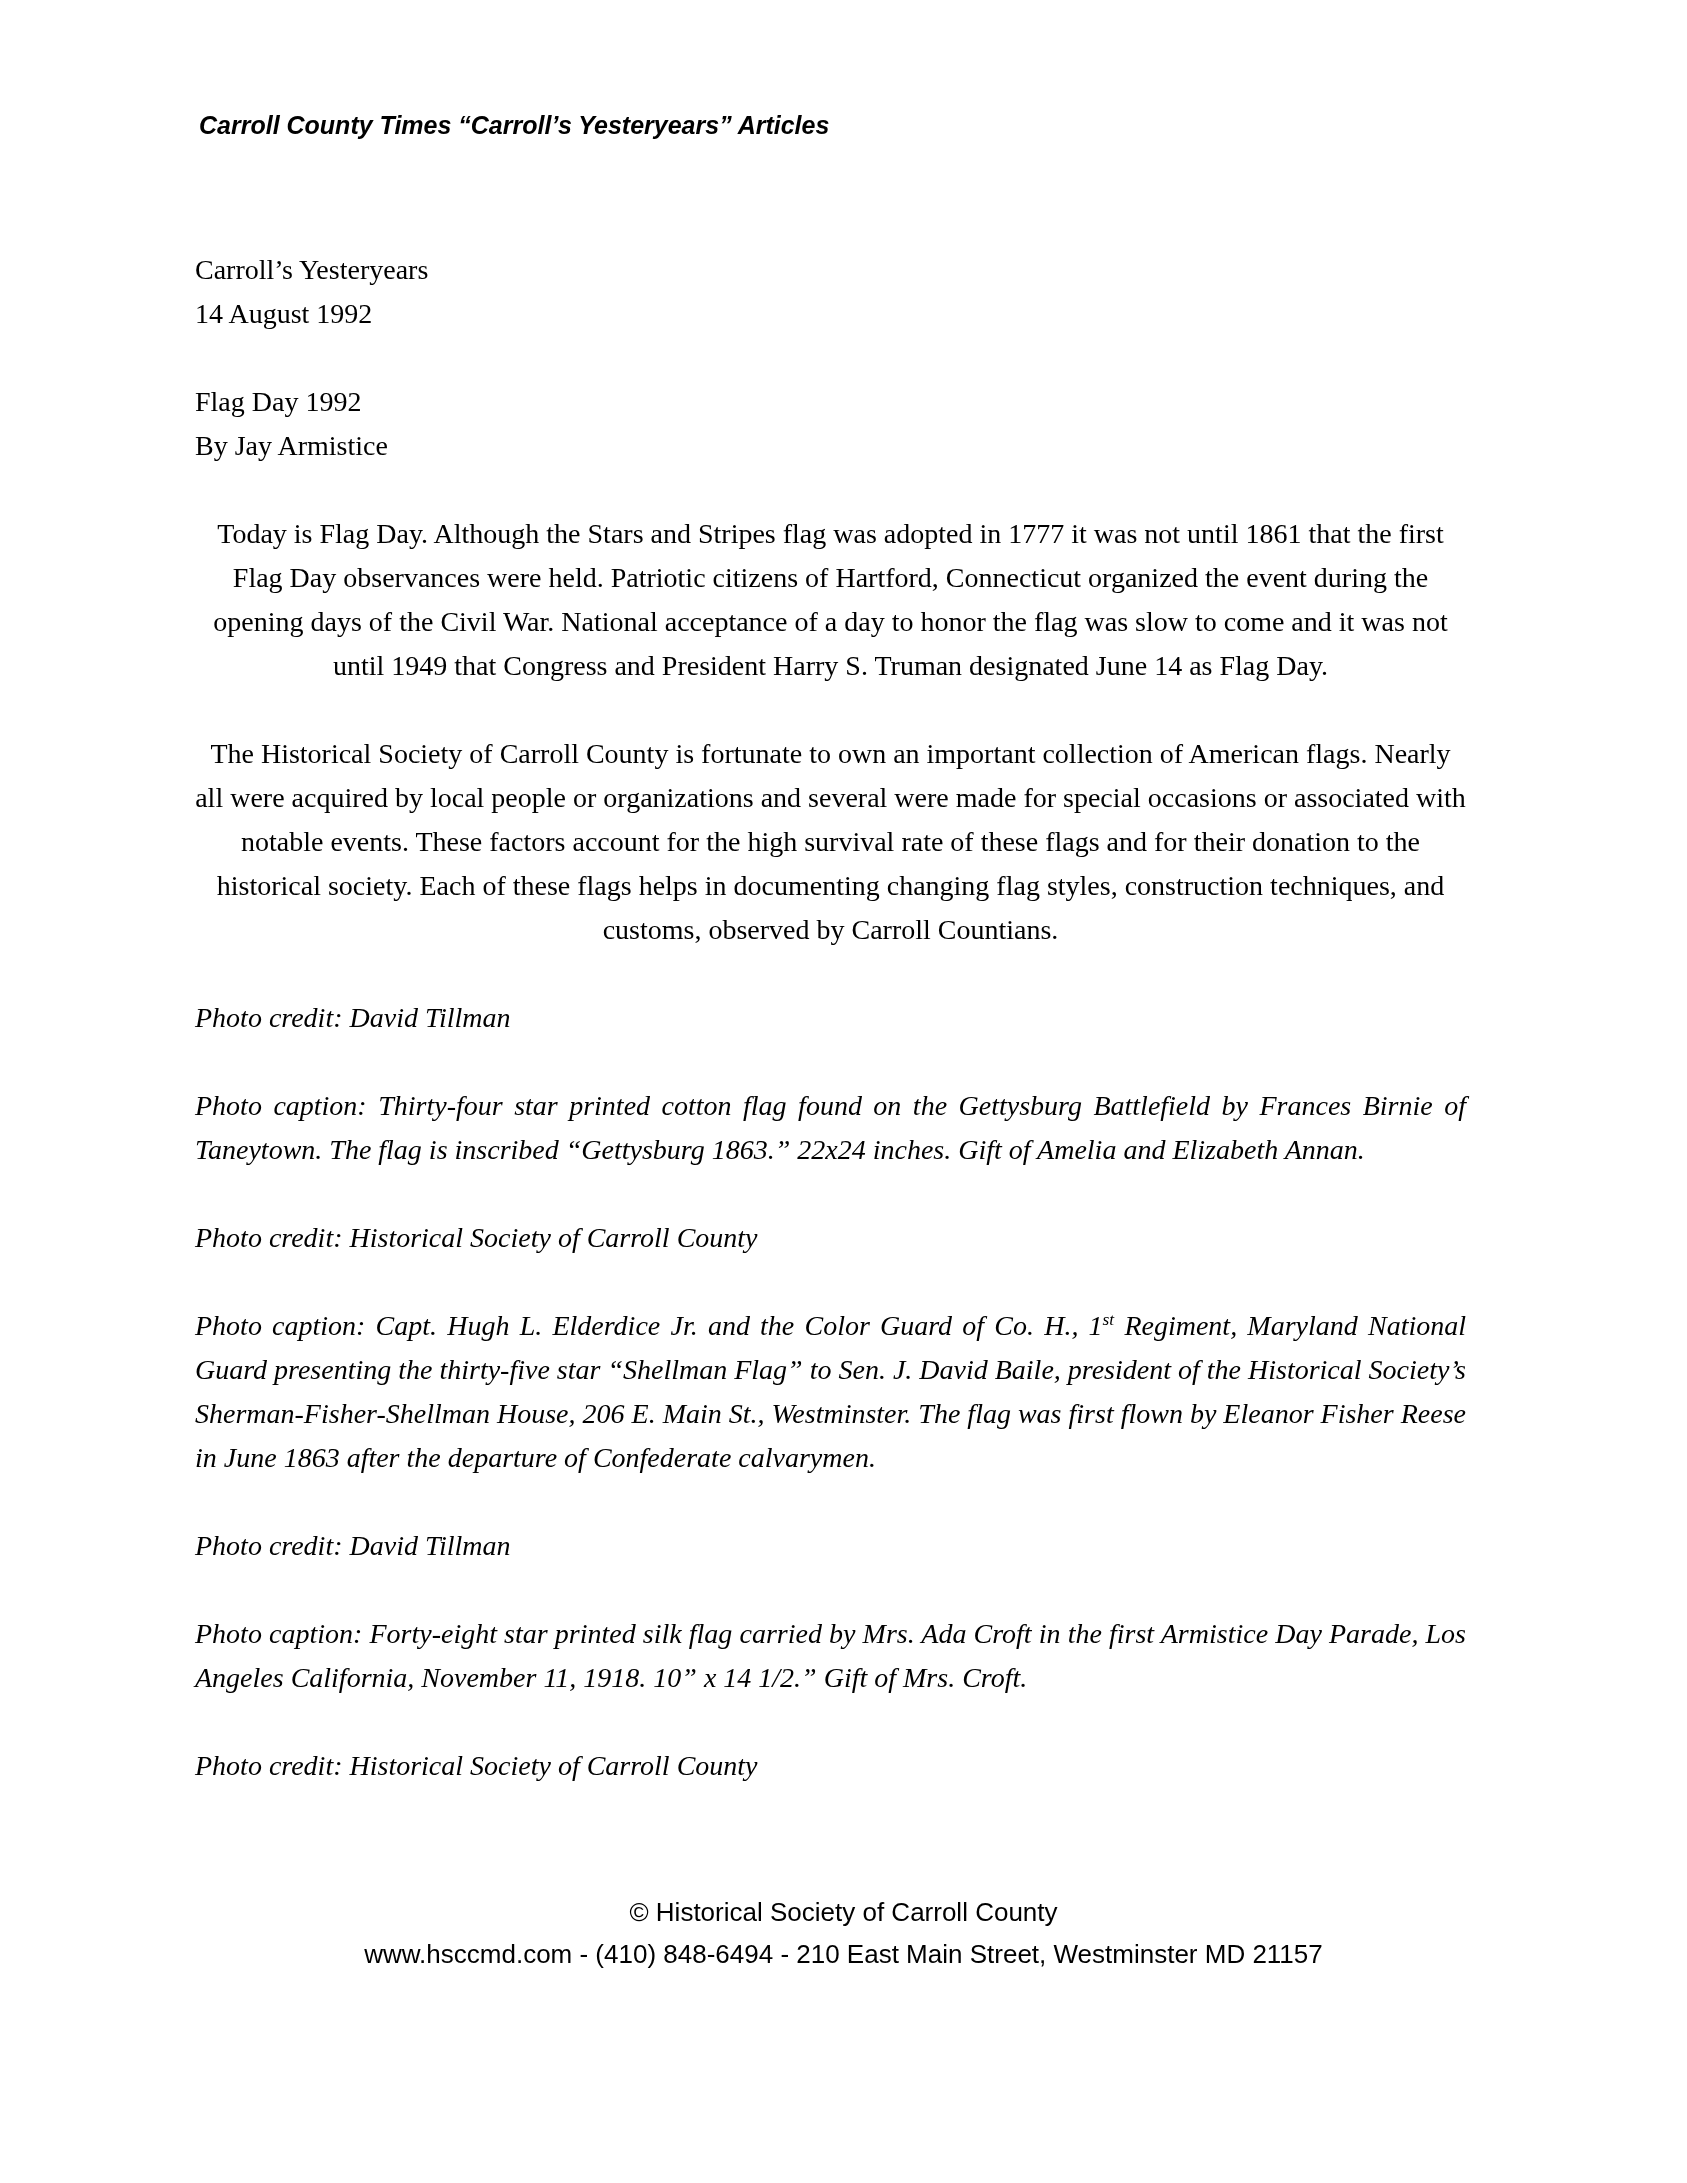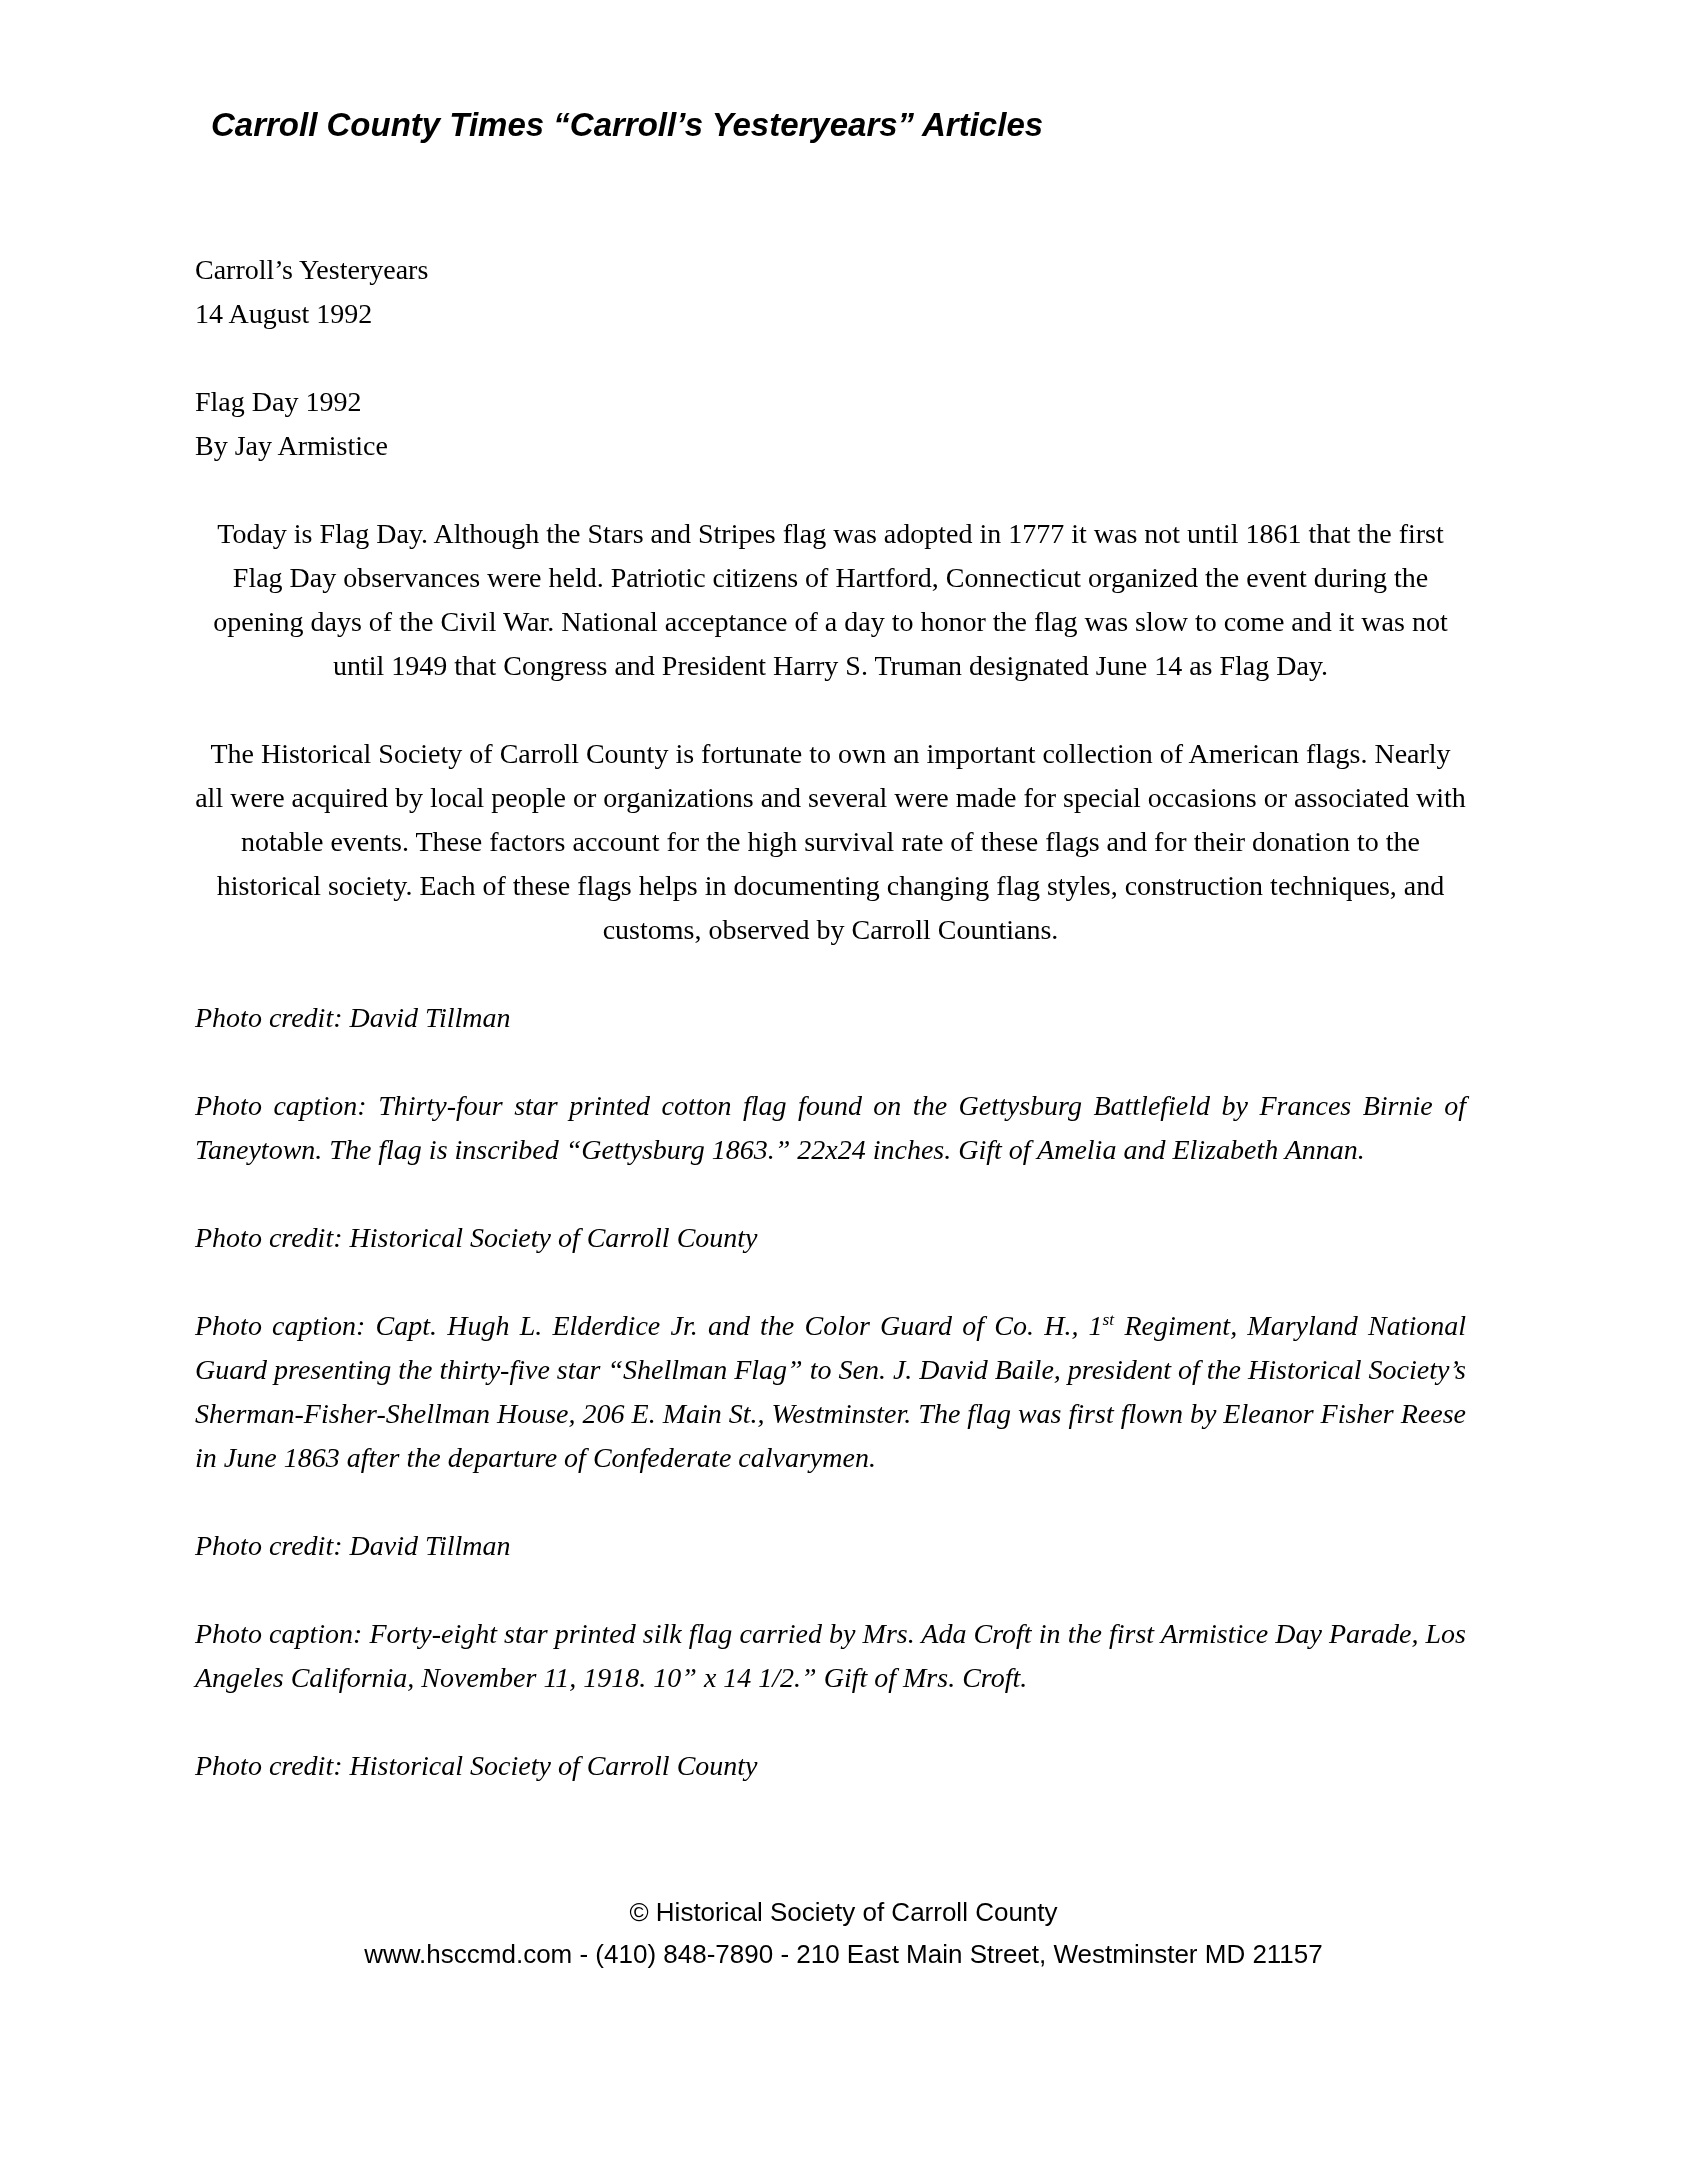--- a/index.html
+++ b/index.html
@@ -15,23 +15,23 @@
     color: #000000;
     overflow: hidden;
   }
   .content {
     padding: 104px 221px 0 195px;
   }
   .doc-header {
     font-family: "Liberation Sans", sans-serif;
     font-style: italic;
     font-weight: 700;
-    font-size: 33px;
+    font-size: 25px;
     line-height: 42px;
-    margin: 0 0 102px 16px;
+    margin: 0 0 102px 4px;
   }
   .body-copy {
     font-family: "Liberation Serif", serif;
     font-size: 28px;
     line-height: 44px;
   }
   .block {
     margin: 0 0 44px 0;
   }
   .block p {
@@ -122,16 +122,16 @@
 
       <div class="block last-block">
         <p class="italic">Photo credit: Historical Society of Carroll County</p>
       </div>
 
     </div>
   </div>
 
   <div class="footer">
     <p>© Historical Society of Carroll County</p>
-    <p>www.hsccmd.com - (410) 848-7890 - 210 East Main Street, Westminster MD 21157</p>
+    <p>www.hsccmd.com - (410) 848-6494 - 210 East Main Street, Westminster MD 21157</p>
   </div>
 </div>
 
 
 </body></html>

